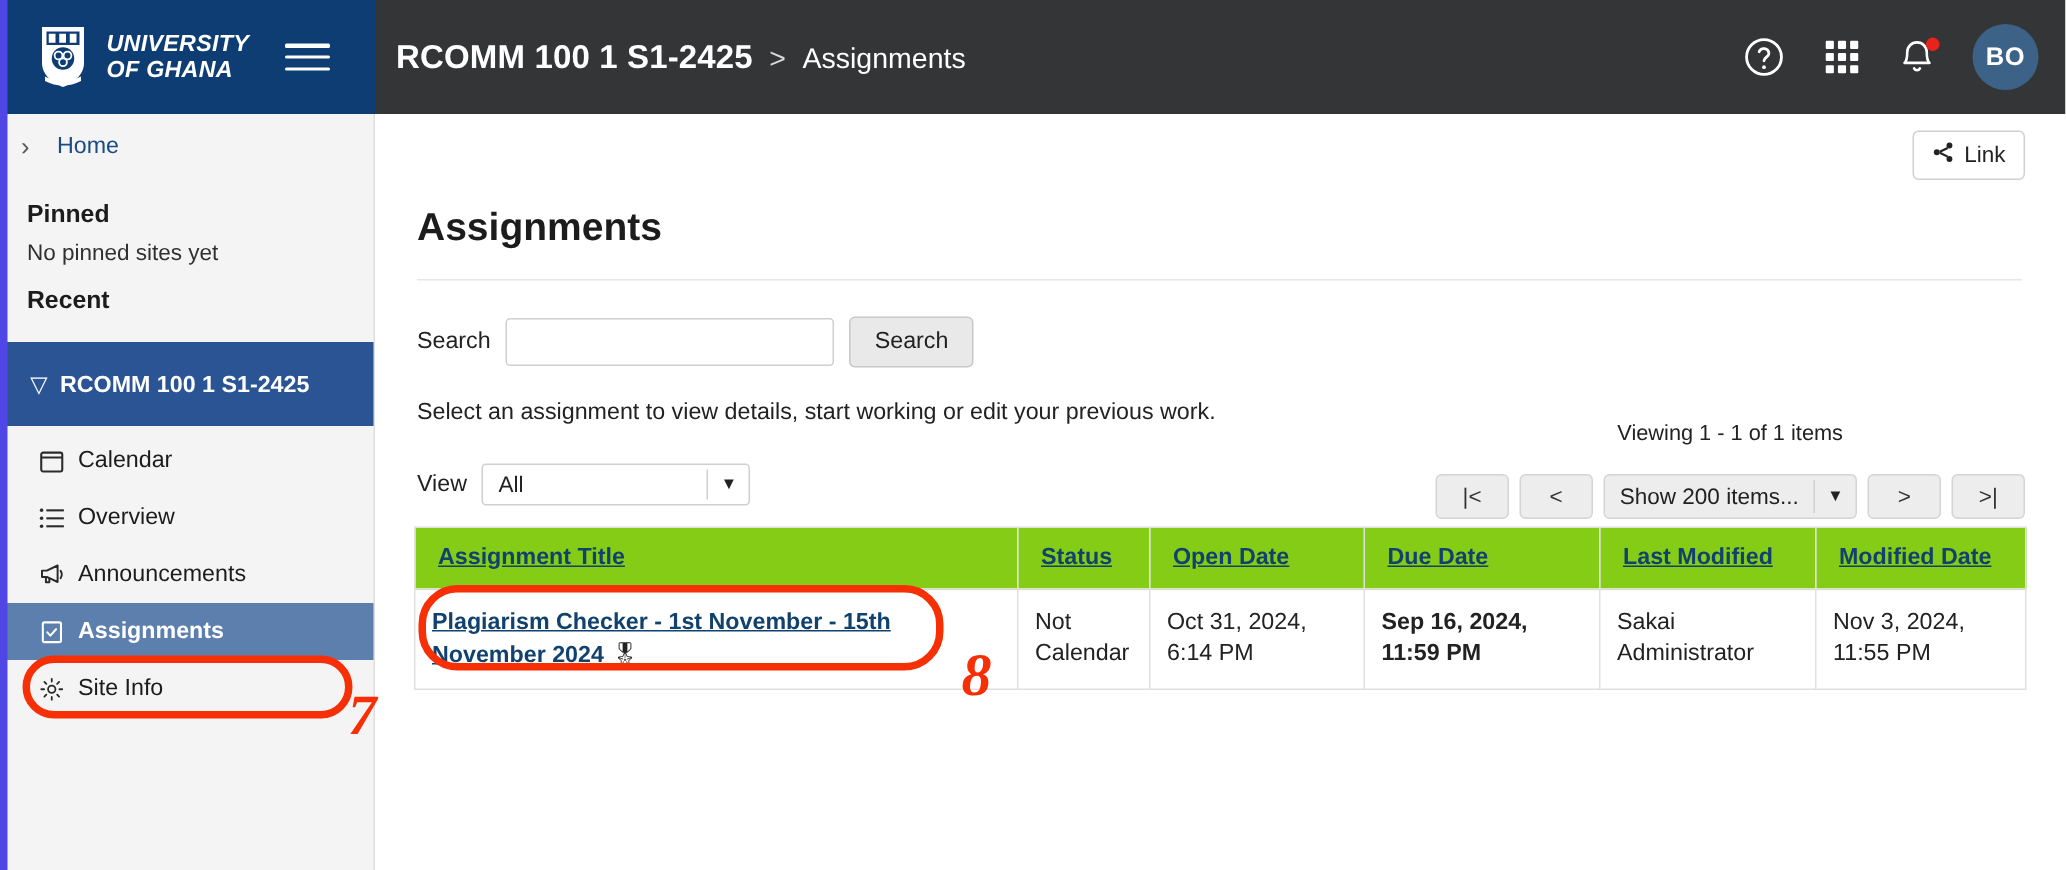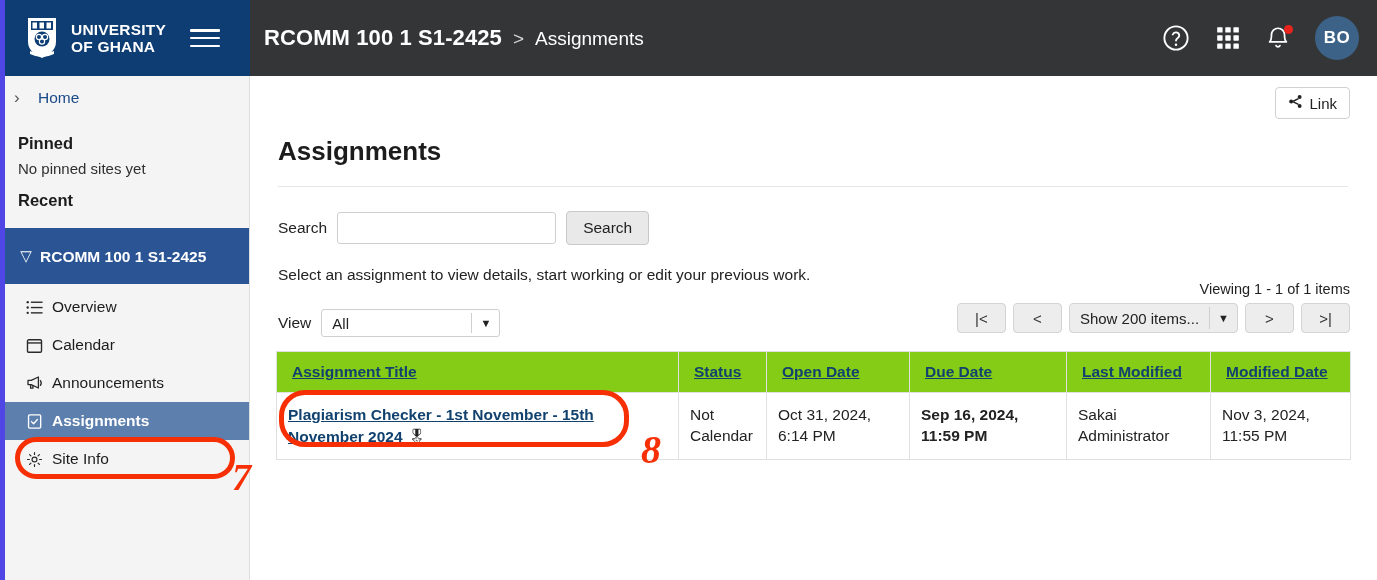--- a/index.html
+++ b/index.html
@@ -18,21 +18,21 @@
   }
 
   
   .logo-bar {
     position: absolute; left: 0; top: 0; width: 250px; height: 76px;
     background: #0d3d73; display: flex; align-items: center; padding-left: 22px;
   }
   .crest { width: 40px; height: 44px; flex: 0 0 auto; }
   .logo-text {
     color: #ffffff; font-weight: bold; font-size: 15.5px; line-height: 17px;
-    letter-spacing: .2px; margin-left: 9px; white-space: pre-line;
+    letter-spacing: .2px; margin-left: 9px; white-space: pre-line; font-style: italic;
   }
   .hamburger {
     margin-left: 24px; width: 30px; height: 24px; cursor: pointer;
     display: flex; flex-direction: column; justify-content: space-between; padding: 3px 0;
   }
   .hamburger span { display: block; height: 2.5px; background: #fff; border-radius: 1px; }
 
   .top-bar {
     position: absolute; left: 250px; top: 0; width: 1127px; height: 76px;
     background: #333537; display: flex; align-items: center;
@@ -117,21 +117,21 @@
     height: 28px; border: 1px solid #cfcfcf; border-radius: 3px; background: #fff;
     display: flex; align-items: center; font-size: 15px; color: #222; cursor: pointer;
   }
   .sel .val { padding: 0 10px; }
   .sel .div { width: 1px; align-self: stretch; background: #cfcfcf; margin: 3px 0; }
   .sel .car { padding: 0 8px; font-size: 11px; }
   #view-select { width: 179px; }
   #view-select .val { flex: 1; }
 
   .pager { position: absolute; right: 27px; top: 205px; text-align: center; }
-  .pager .count { font-size: 14.5px; color: #222; margin-bottom: 6px; text-align: right; }
+  .pager .count { font-size: 14.5px; color: #222; margin-bottom: 19px; }
   .pbtns { display: flex; gap: 7px; justify-content: flex-end; }
   .pbtn {
     height: 30px; min-width: 49px; border: 1px solid #d4d4d4; border-radius: 4px;
     background: #ededed; font-size: 15px; color: #333; display: flex;
     align-items: center; justify-content: center; cursor: pointer; font-family: inherit;
   }
   #show-items-select { height: 30px; border-color: #d4d4d4; background: #ededed; border-radius: 4px; }
 
   
   .tbl { position: absolute; left: 25px; top: 275px; width: 1074px; border-collapse: collapse; table-layout: fixed; }
@@ -243,39 +243,39 @@
     <div class="sb-head">Recent</div>
 
     <div class="site-row">
       <span class="site-chev">▽</span>
       <span class="site-name">RCOMM 100 1 S1-2425</span>
     </div>
 
     <div class="tool-list">
       <div class="tool">
         <span class="ic">
+          <svg width="17" height="17" viewBox="0 0 16 16" fill="none" stroke="currentColor" stroke-width="1.3">
+            <rect x="1.4" y="2.6" width="13.2" height="11.8" rx="1.2"></rect>
+            <path d="M1.4 5.6h13.2"></path>
+          </svg>
+        </span>
+        <span>Calendar</span>
+      </div>
+      <div class="tool">
+        <span class="ic">
           <svg width="17" height="17" viewBox="0 0 16 16" fill="currentColor">
             <circle cx="1.6" cy="3" r="1.1"></circle>
               <rect x="4.6" y="2.4" width="11" height="1.3"></rect>
             <circle cx="1.6" cy="8" r="1.1"></circle>
               <rect x="4.6" y="7.4" width="11" height="1.3"></rect>
             <circle cx="1.6" cy="13" r="1.1"></circle>
               <rect x="4.6" y="12.4" width="11" height="1.3"></rect>
           </svg>
         </span>
         <span>Overview</span>
-      </div>
-      <div class="tool">
-        <span class="ic">
-          <svg width="17" height="17" viewBox="0 0 16 16" fill="none" stroke="currentColor" stroke-width="1.3">
-            <rect x="1.4" y="2.6" width="13.2" height="11.8" rx="1.2"></rect>
-            <path d="M1.4 5.6h13.2"></path>
-          </svg>
-        </span>
-        <span>Calendar</span>
       </div>
       <div class="tool">
         <span class="ic">
           <svg width="18" height="18" viewBox="0 0 18 18" fill="none" stroke="currentColor" stroke-width="1.3">
             <path d="M2 6.4h3.2L12.4 3v11L5.2 10.6H2z" stroke-linejoin="round"></path>
             <path d="M4.6 10.8v3.4h2.3v-2.8" stroke-linejoin="round"></path>
             <path d="M14.4 6.6c1 1.4 1 3.4 0 4.8" stroke-linecap="round"></path>
           </svg>
         </span>
         <span>Announcements</span>

